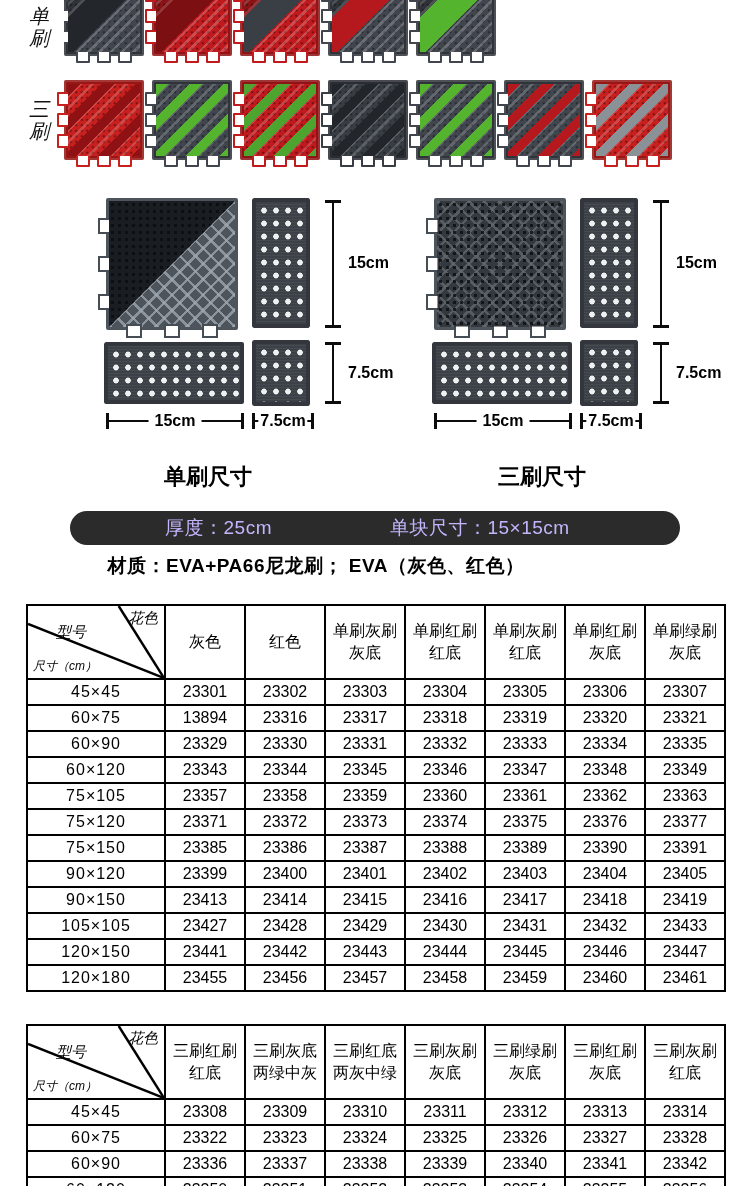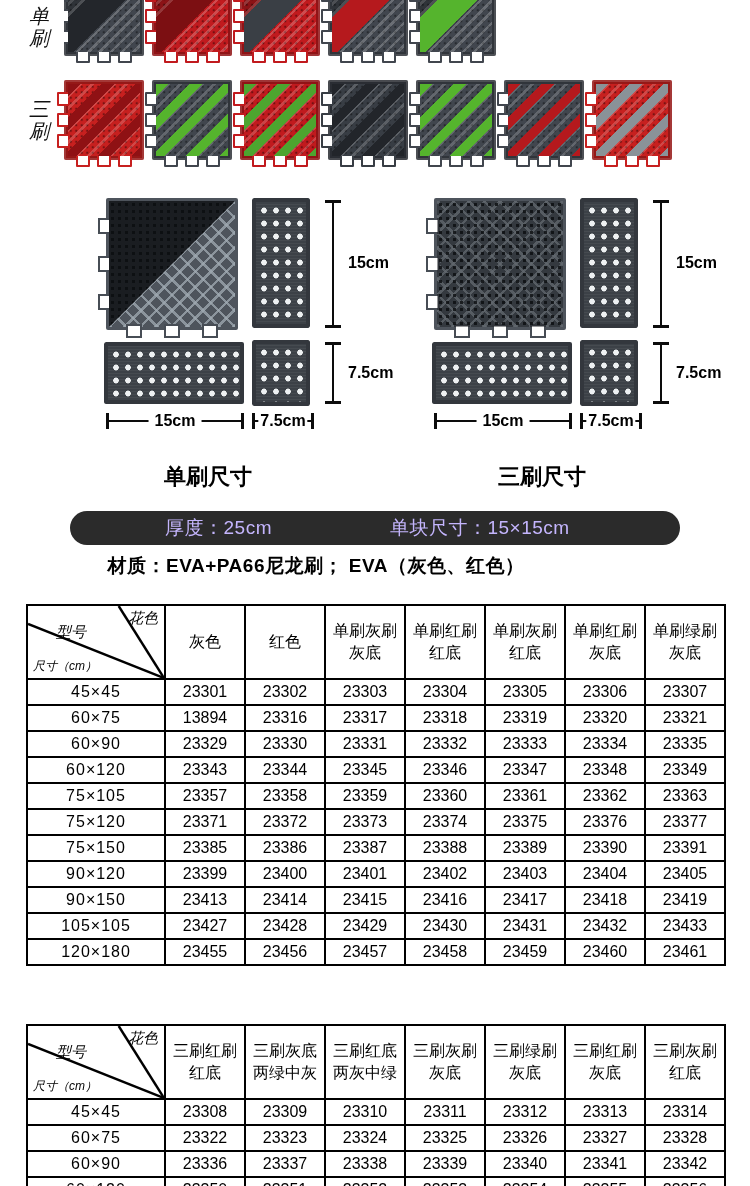--- a/index.html
+++ b/index.html
@@ -465,20 +465,30 @@
             <th>105×105</th>
             <td>23427</td>
             <td>23428</td>
             <td>23429</td>
             <td>23430</td>
             <td>23431</td>
             <td>23432</td>
             <td>23433</td>
           </tr>
           <tr>
+            <th>120×150</th>
+            <td>23441</td>
+            <td>23442</td>
+            <td>23443</td>
+            <td>23444</td>
+            <td>23445</td>
+            <td>23446</td>
+            <td>23447</td>
+          </tr>
+          <tr>
             <th>120×180</th>
             <td>23455</td>
             <td>23456</td>
             <td>23457</td>
             <td>23458</td>
             <td>23459</td>
             <td>23460</td>
             <td>23461</td>
           </tr>
         </tbody>

